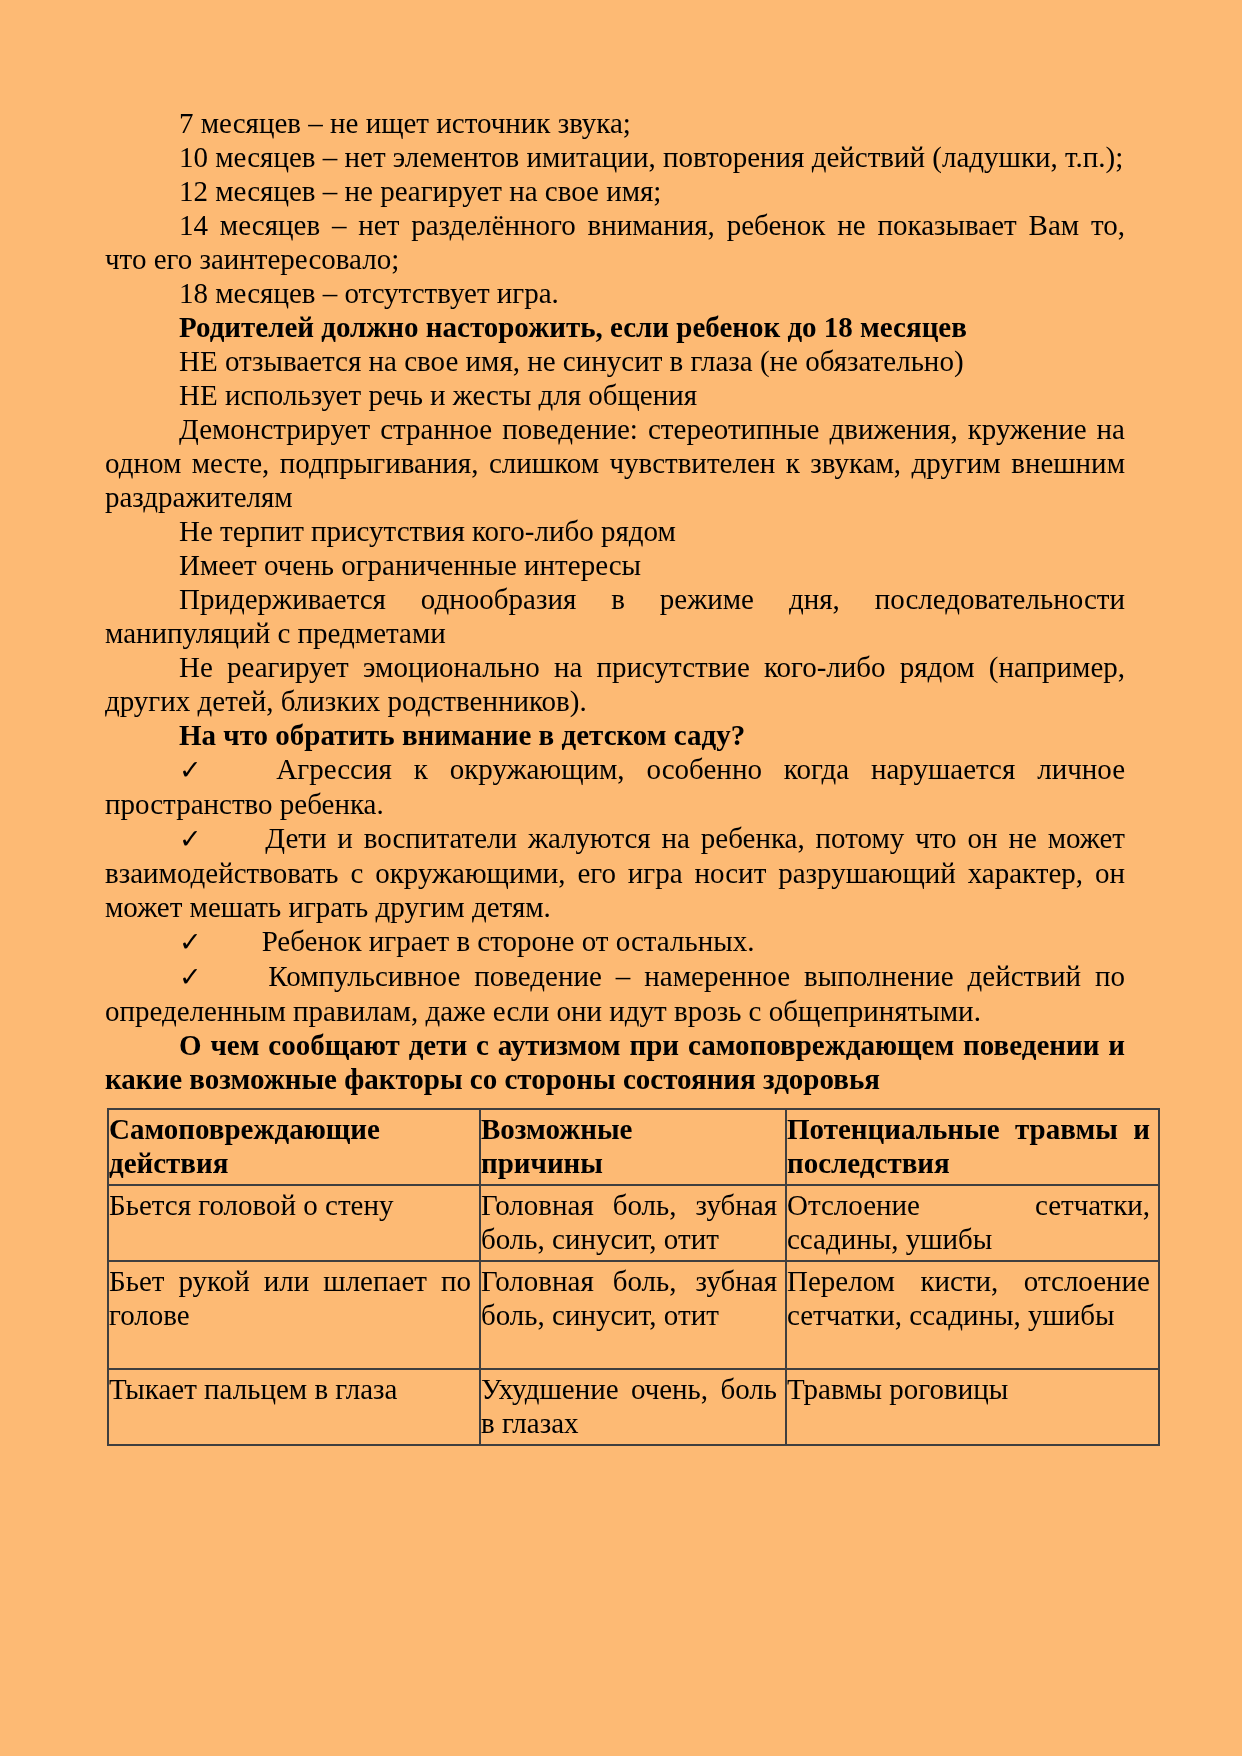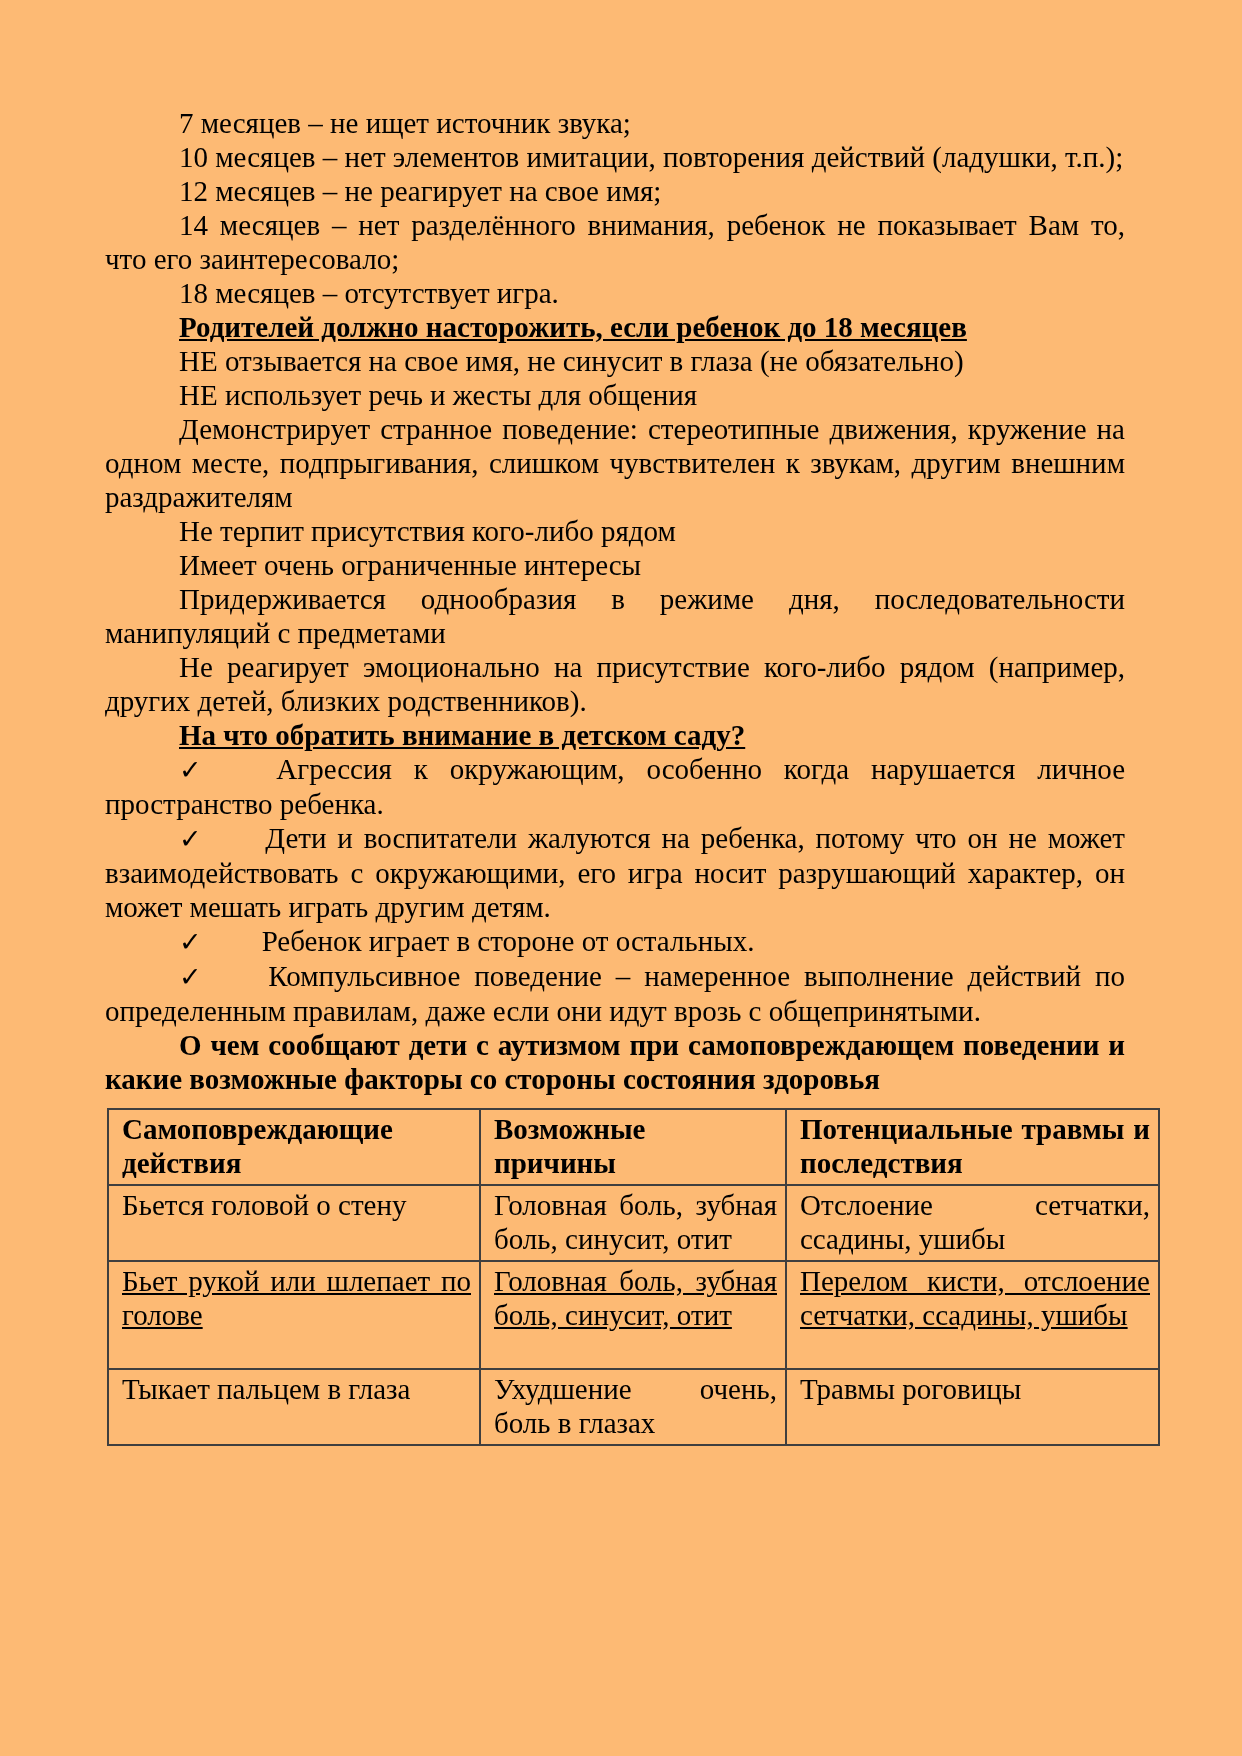--- a/index.html
+++ b/index.html
@@ -18,46 +18,46 @@
     font-family: "Liberation Serif", "DejaVu Serif", serif;
     font-size: 29px;
     line-height: 34px;
   }
   .page p {
     margin: 0;
     text-indent: 74px;
     text-align: justify;
   }
   p.bold { font-weight: bold; }
-  .mt1 { margin-top: 34px; text-decoration: underline; }
+  .mt1 { margin-top: 34px; }
   .mt2 { margin-top: 96px; }
   .check {
     font-family: "DejaVu Sans", sans-serif;
     font-size: 27px;
   }
   .tab { display: inline-block; width: 60px; }
 
   table.selfharm {
     border-collapse: collapse;
     table-layout: fixed;
     width: 1051px;
     margin: 12px 0 0 2px;
     font-family: "Liberation Serif", "DejaVu Serif", serif;
     font-size: 29px;
     line-height: 34px;
   }
   table.selfharm td {
     border: 2px solid #3f3f3f;
     vertical-align: top;
     text-align: justify;
-    padding: 2px 8px 4px 13px;
+    padding: 2px 8px 4px 0;
     overflow: hidden;
   }
   table.selfharm td.head { font-weight: bold; }
-  table.selfharm tr.tall td { padding-bottom: 36px; text-decoration: underline; }
+  table.selfharm tr.tall td { padding-bottom: 36px; }
   .pre { white-space: pre-line; }
 </style>
 </head>
 <body>
 
 <div class="page">
 
   <p>7 месяцев – не ищет источник звука;</p>
   <p>10 месяцев – нет элементов имитации, повторения действий (ладушки, т.п.);</p>
   <p>12 месяцев – не реагирует на свое имя;</p>

